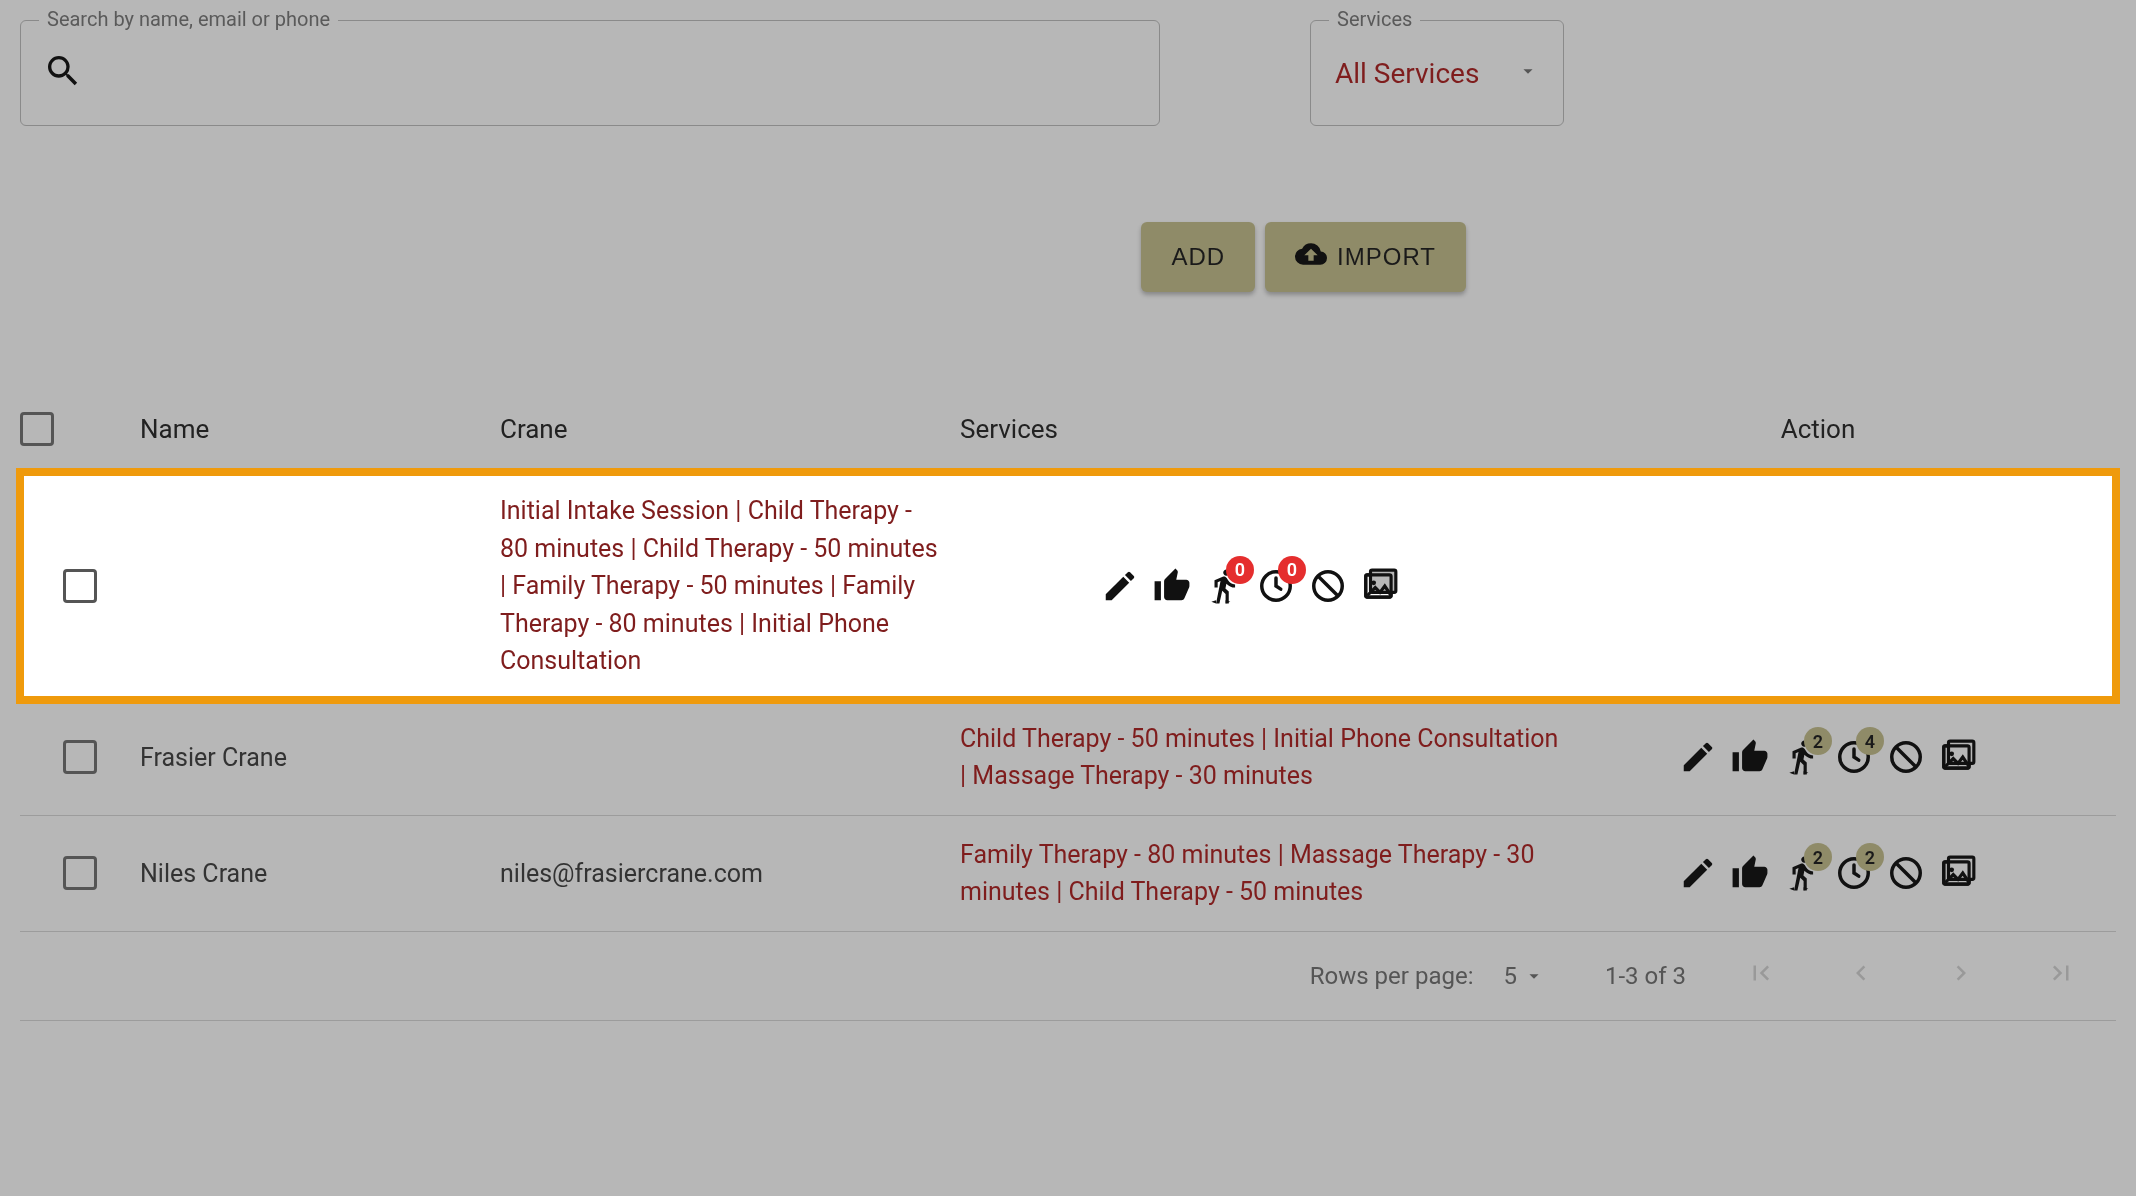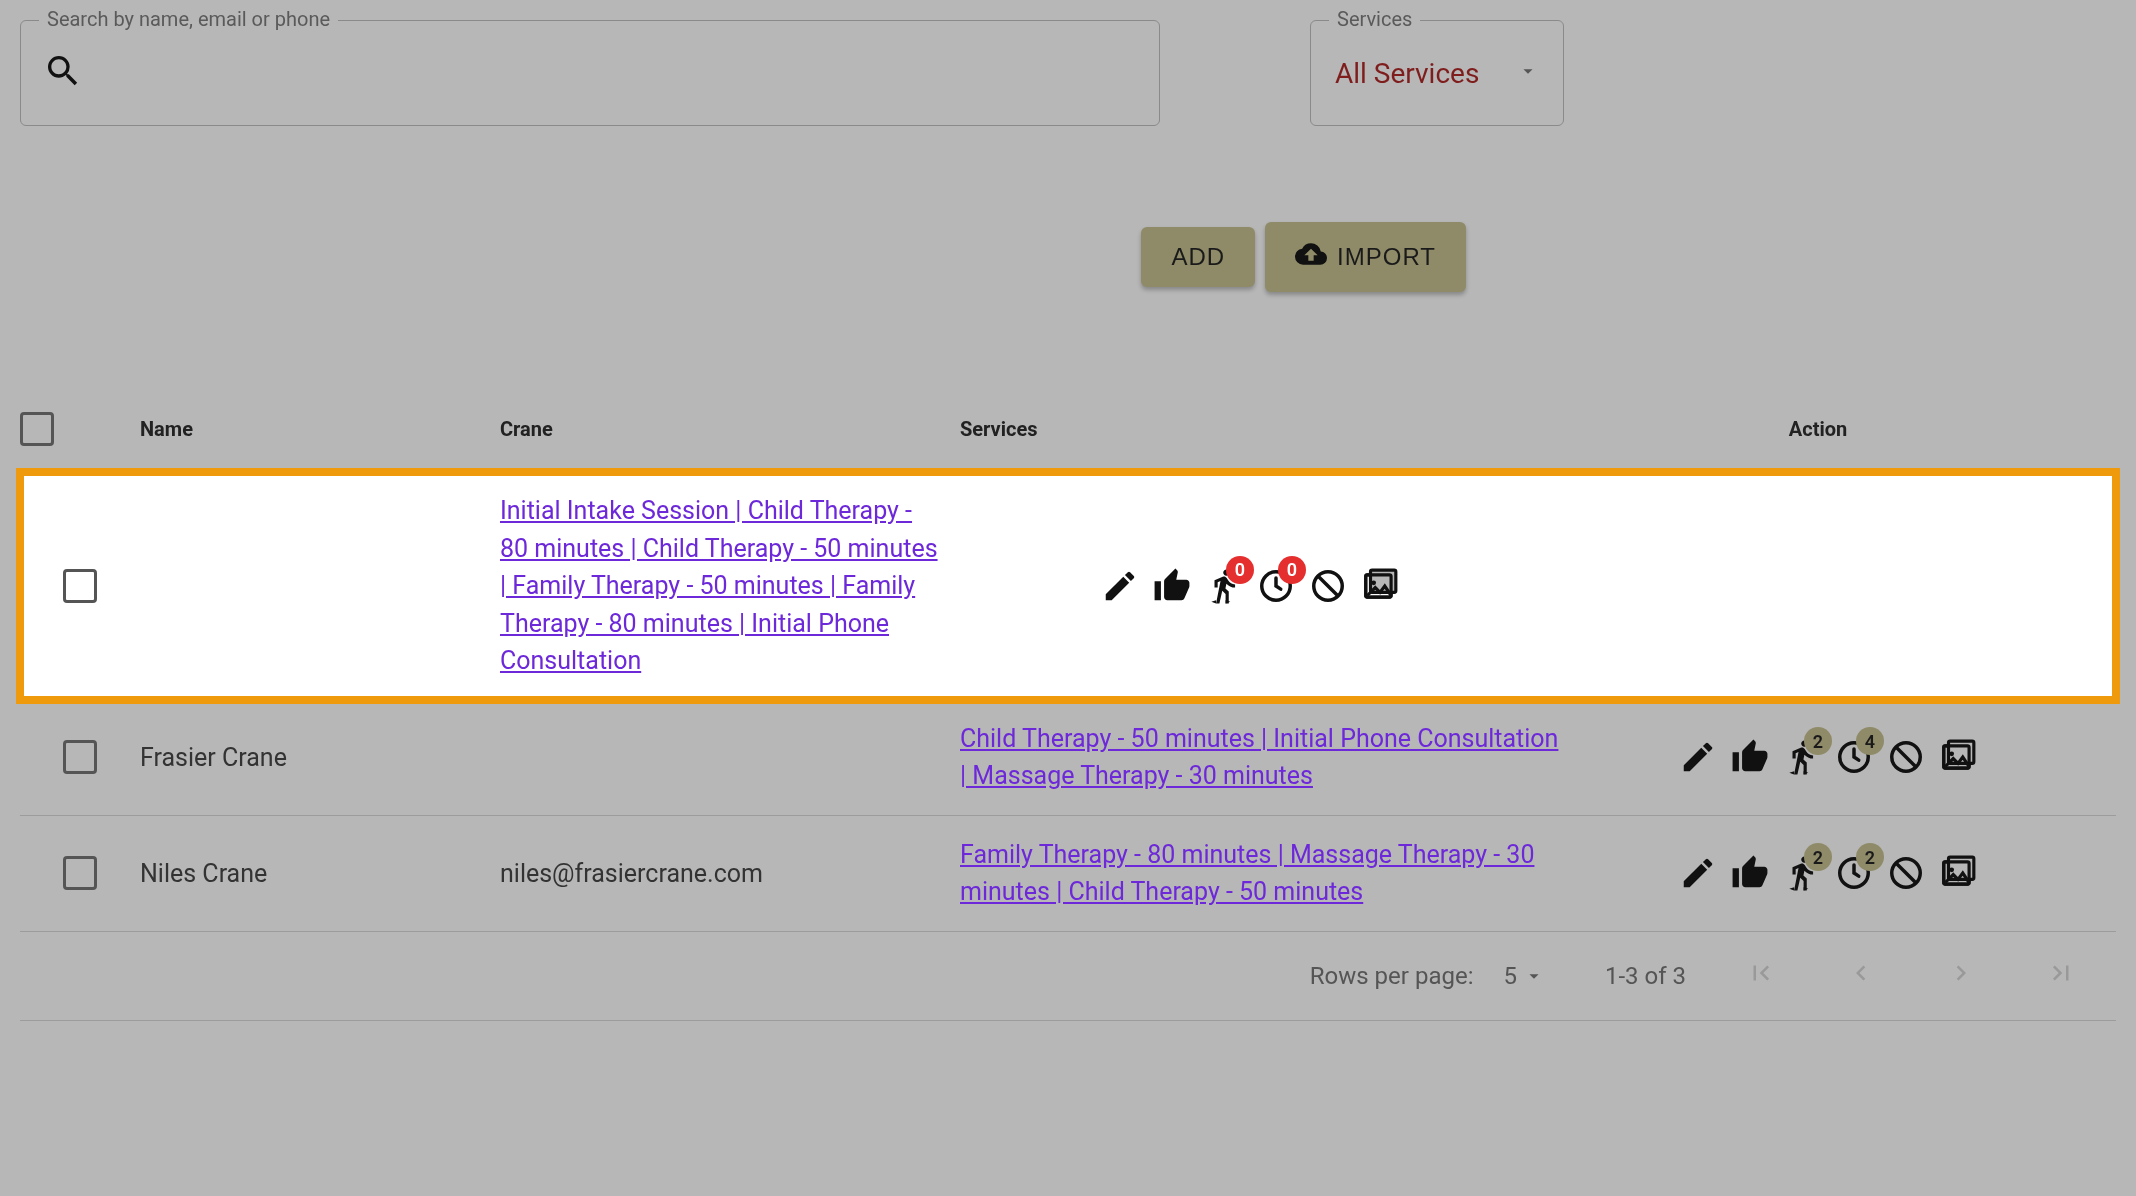--- a/index.html
+++ b/index.html
@@ -68,21 +68,20 @@
     padding: 0 24px;
   }
   .services-field .value { font-size: 28px; color: #7f1d1d; }
 
   .btn-row {
     display: flex;
     justify-content: flex-end;
     gap: 10px;
     margin-top: 86px;
     padding-right: 650px;
-    align-items: center;
   }
   .btn {
     display: inline-flex;
     align-items: center;
     justify-content: center;
     gap: 10px;
     background: #8f8b68;
     color: #1a1a1a;
     font-size: 24px;
     letter-spacing: 1px;
@@ -93,43 +92,43 @@
     box-shadow: 0 3px 4px rgba(0,0,0,0.25);
   }
 
   .table-wrap { margin-top: 120px; padding: 0 0px; }
 
   .thead {
     display: grid;
     grid-template-columns: 120px 360px 460px 620px 1fr;
     align-items: center;
     padding: 0 0 22px 0;
-    font-weight: 700;
-    font-size: 20px;
+    font-weight: 400;
+    font-size: 26px;
     border-bottom: 4px solid transparent;
   }
   .thead .th-action { text-align: center; padding-right: 60px; }
 
   .row {
     display: grid;
     grid-template-columns: 120px 360px 460px 620px 1fr;
     align-items: center;
     padding: 20px 0;
     border-bottom: 1.5px solid #9c9c9c;
     font-size: 25px;
     color: #333;
   }
   .row.highlight {
     background: #ffffff;
     outline: 8px solid #ef9a0c;
     outline-offset: -4px;
     border-bottom: none;
   }
   .row .cell-check { display:flex; justify-content:center; }
-  .row .cell-services { line-height: 1.5; color: #6d28d9; padding-right: 20px; text-decoration: underline;}
+  .row .cell-services { line-height: 1.5; color: #7f1d1d; padding-right: 20px;}
   .row .cell-actions {
     display: flex;
     align-items: center;
     justify-content: center;
     gap: 12px;
     padding-right: 40px;
   }
 
   .checkbox {
     width: 34px; height: 34px;

